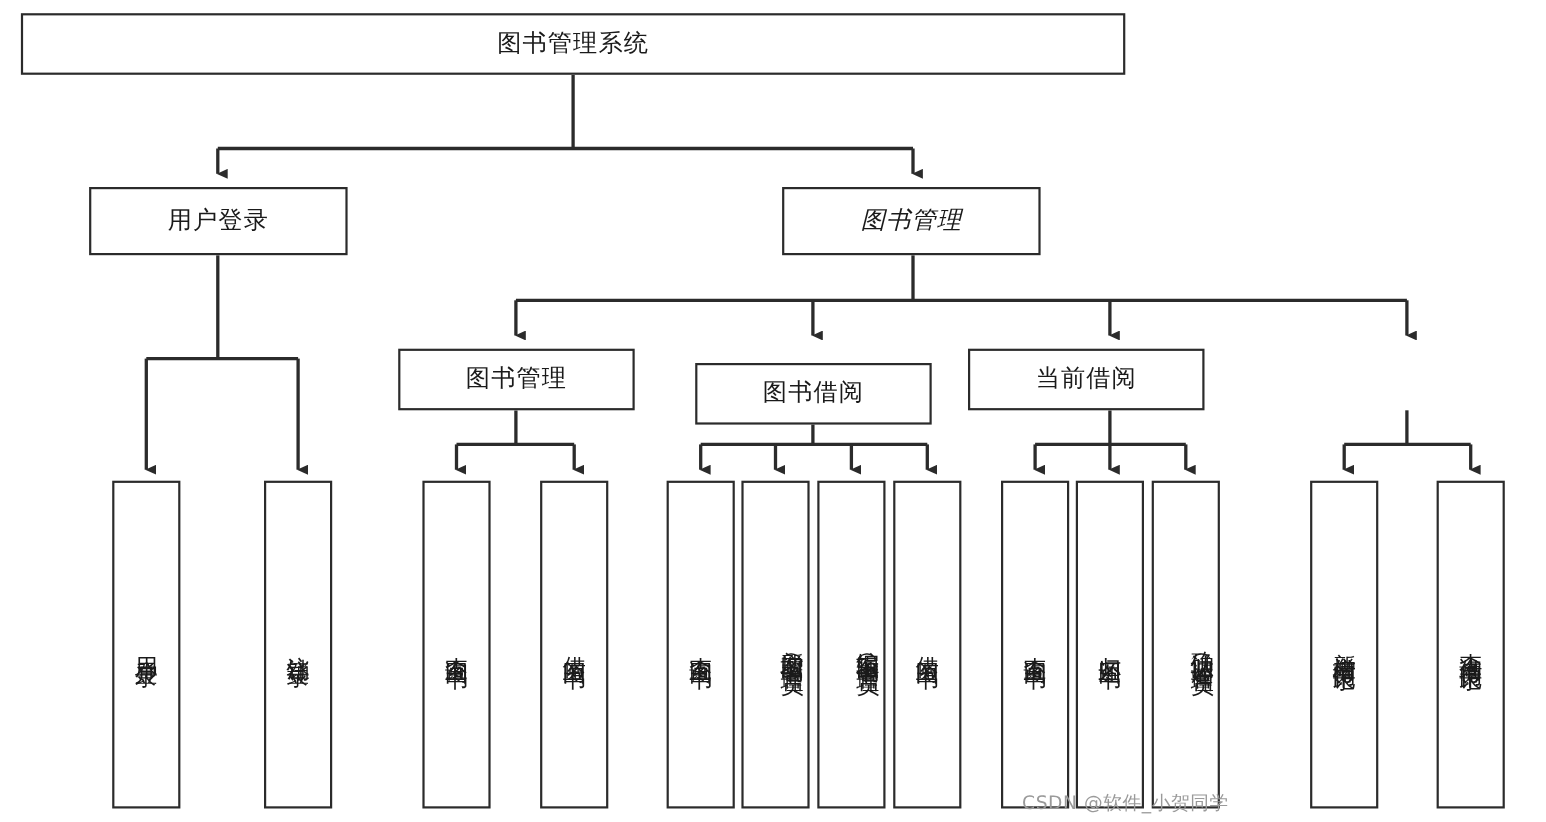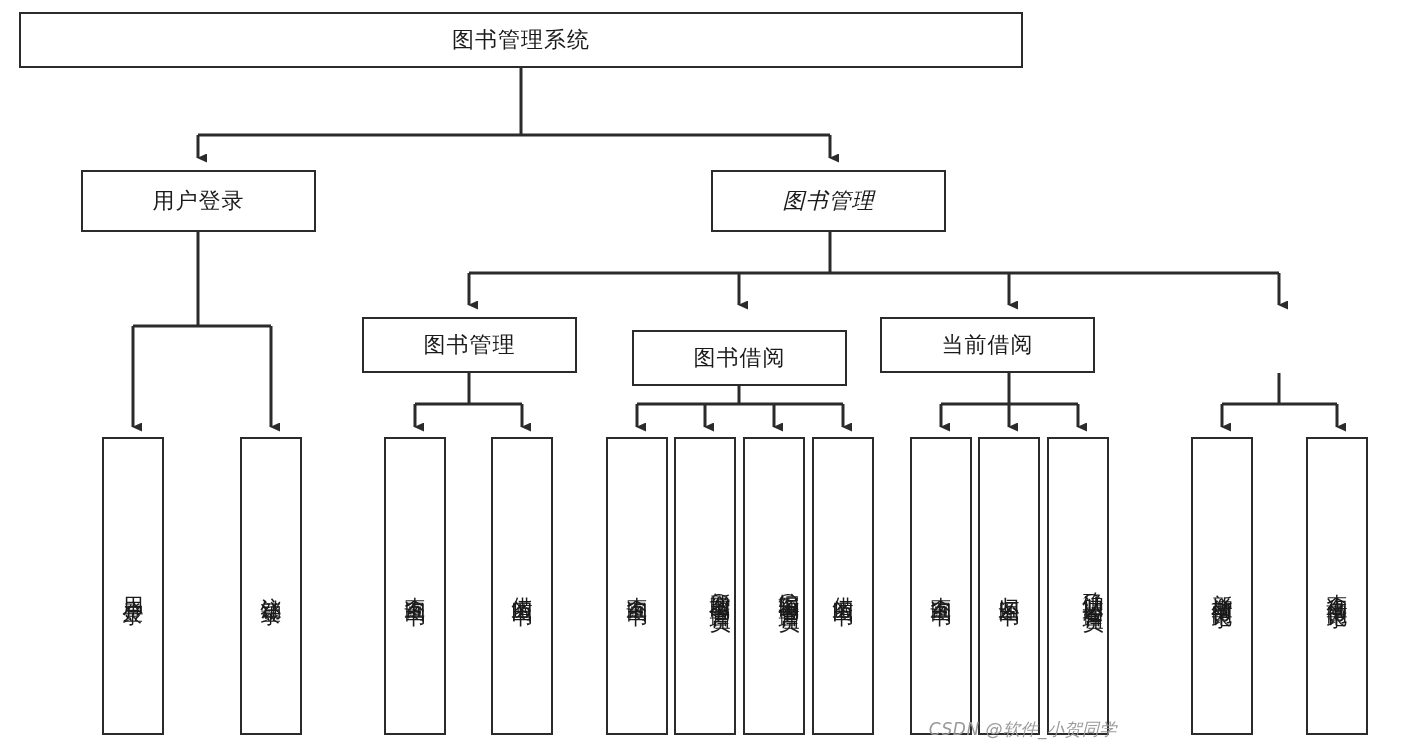--- a/index.html
+++ b/index.html
@@ -61,21 +61,20 @@
   }
   #watermark {
     position: absolute;
     right: 8px;
     bottom: 6px;
     font-size: 17px;
     color: #9a9a9a;
     letter-spacing: 0.5px;
     white-space: nowrap;
     pointer-events: none;
-    font-style: italic;
   }
 </style>
 </head>
 <body>
 
 <div id="diagram-root">
 
   <svg id="tree-svg" viewBox="0 0 1405 747">
     <defs>
       <marker id="arrowhead" markerWidth="9" markerHeight="10" refX="4.5" refY="9" orient="auto" markerUnits="userSpaceOnUse">

